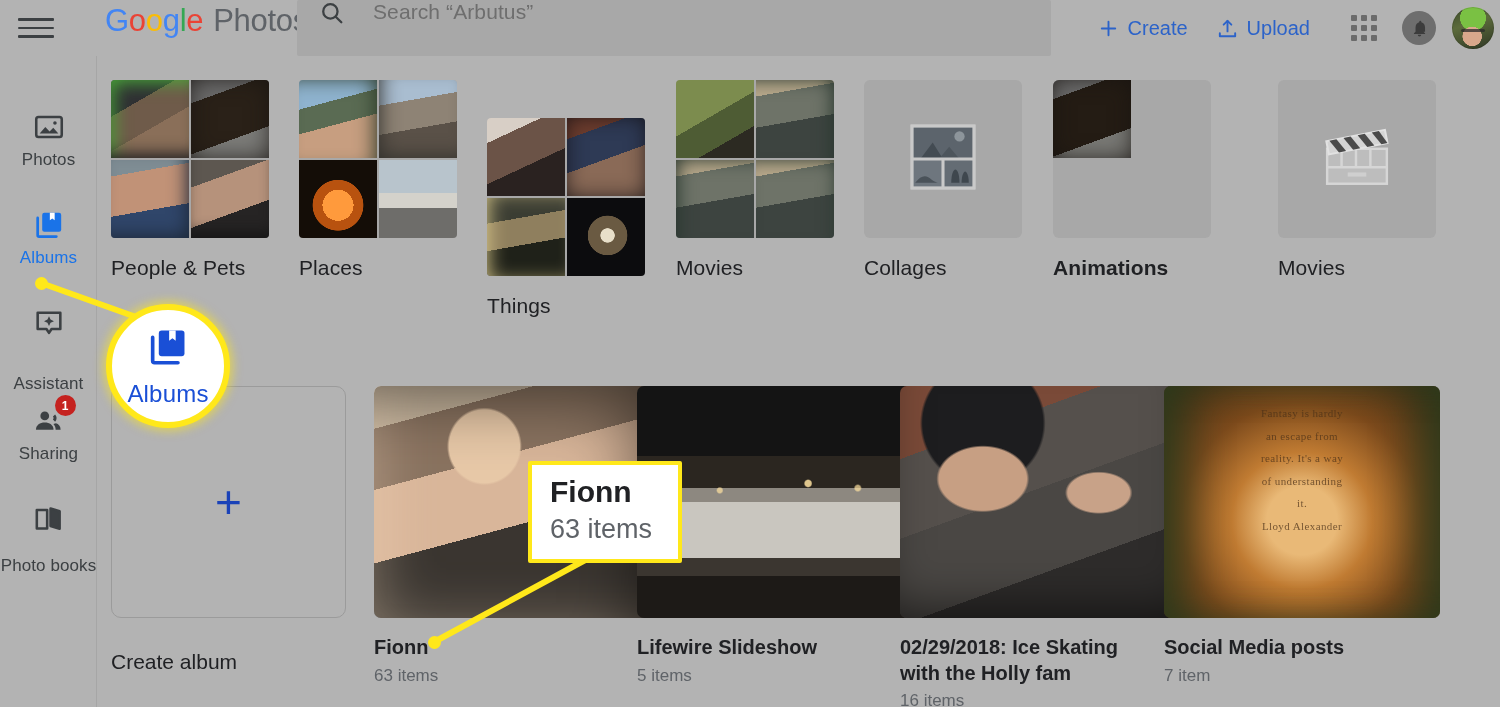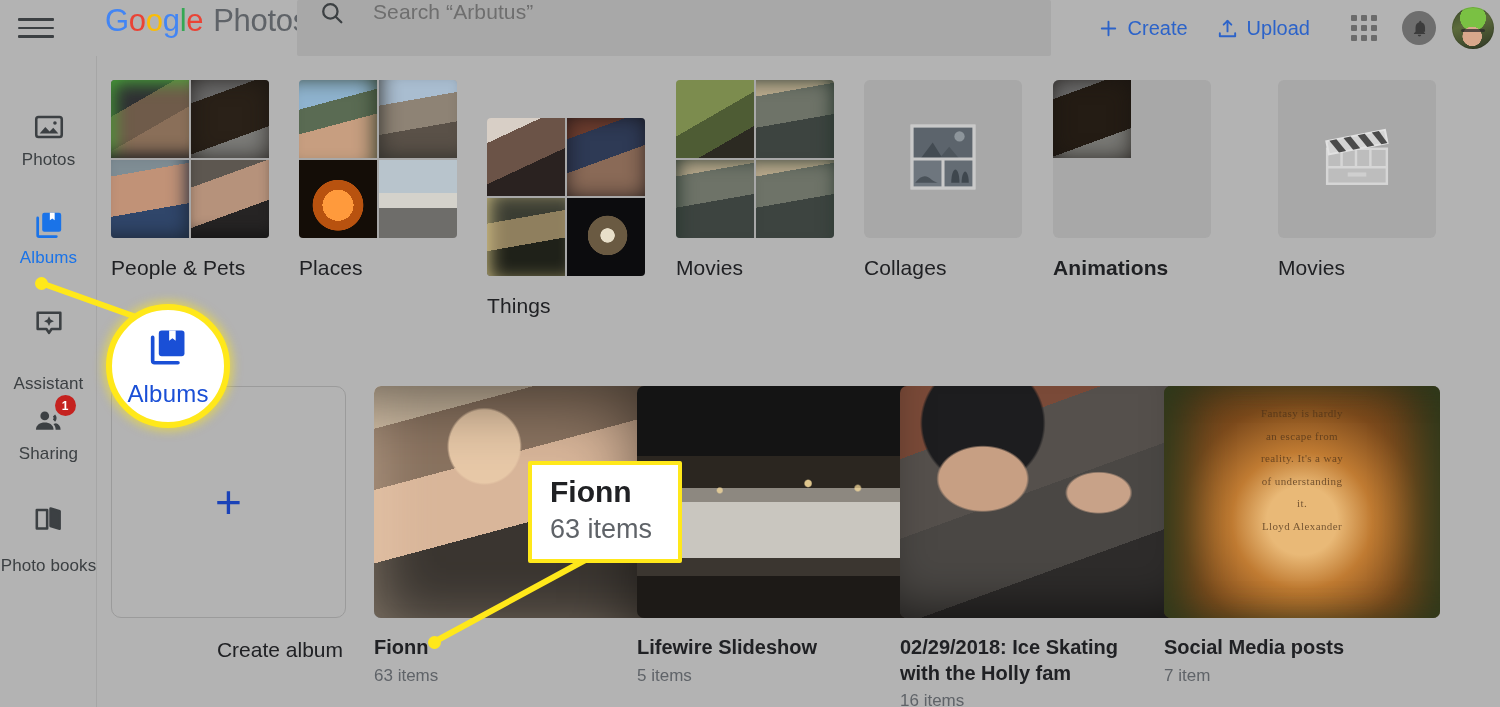--- a/index.html
+++ b/index.html
@@ -147,21 +147,21 @@
     margin-top: 17px; font-size: 20px; font-weight: 600; color: #202124;
     line-height: 1.28; max-width: 232px;
   }
   .album-count { margin-top: 5px; font-size: 17px; color: #5f6368; }
 
   .create-card {
     width: 235px; height: 232px; border: 1px solid #9b9b9b; border-radius: 10px;
     display: flex; align-items: center; justify-content: center; cursor: pointer;
   }
   .create-plus { font-size: 46px; color: #1a42b8; line-height: 1; font-weight: 300; }
-  .create-label { margin-top: 20px; font-size: 21px; color: #202124; text-align:right; }
+  .create-label { margin-top: 32px; font-size: 21px; color: #202124; text-align:left; }
 
   
   .anno-layer { position: absolute; inset: 0; pointer-events: none; }
   .callout-circle {
     position: absolute; left: 106px; top: 304px;
     width: 124px; height: 124px; border-radius: 50%;
     background: #ffffff; border: 6px solid #FFE81A;
     box-shadow: 0 0 10px 3px rgba(255,232,26,.55);
     display: flex; flex-direction: column; align-items: center; justify-content: center;
     gap: 6px;

